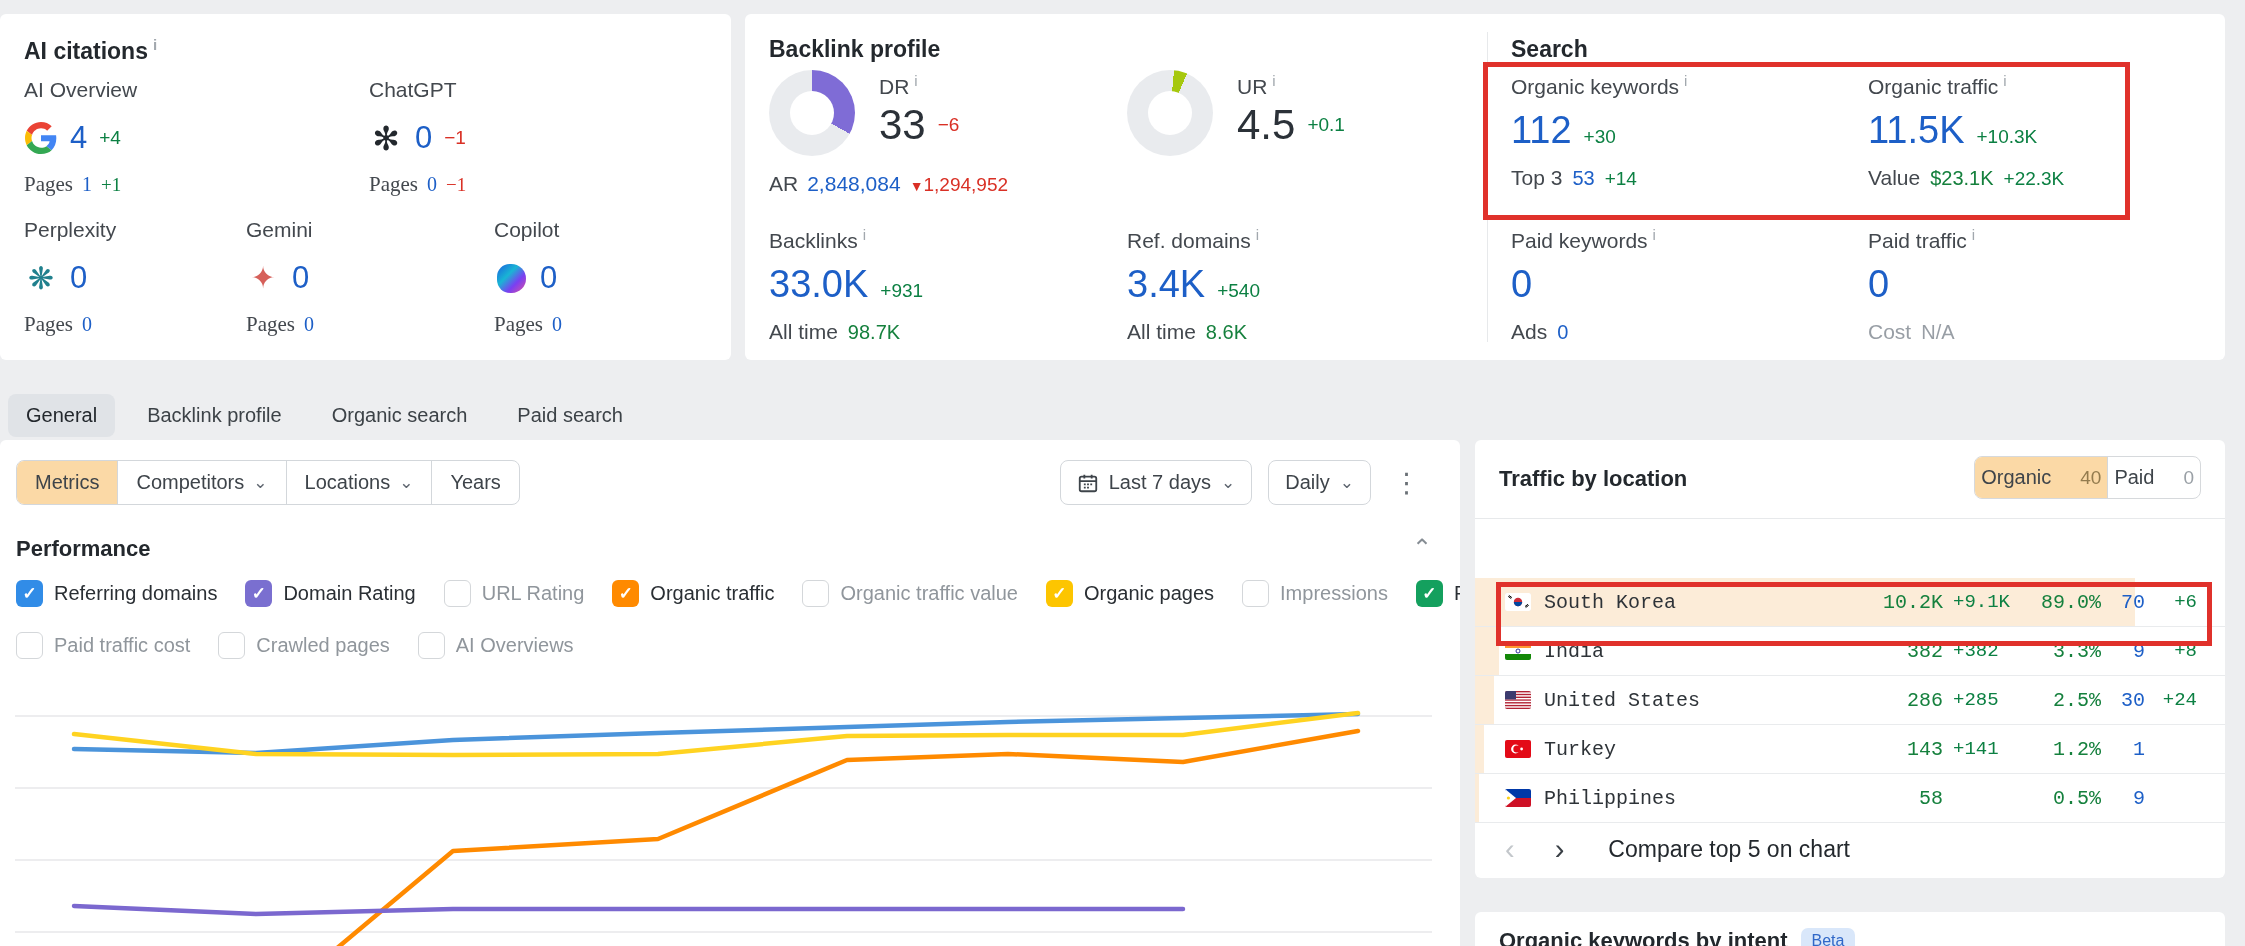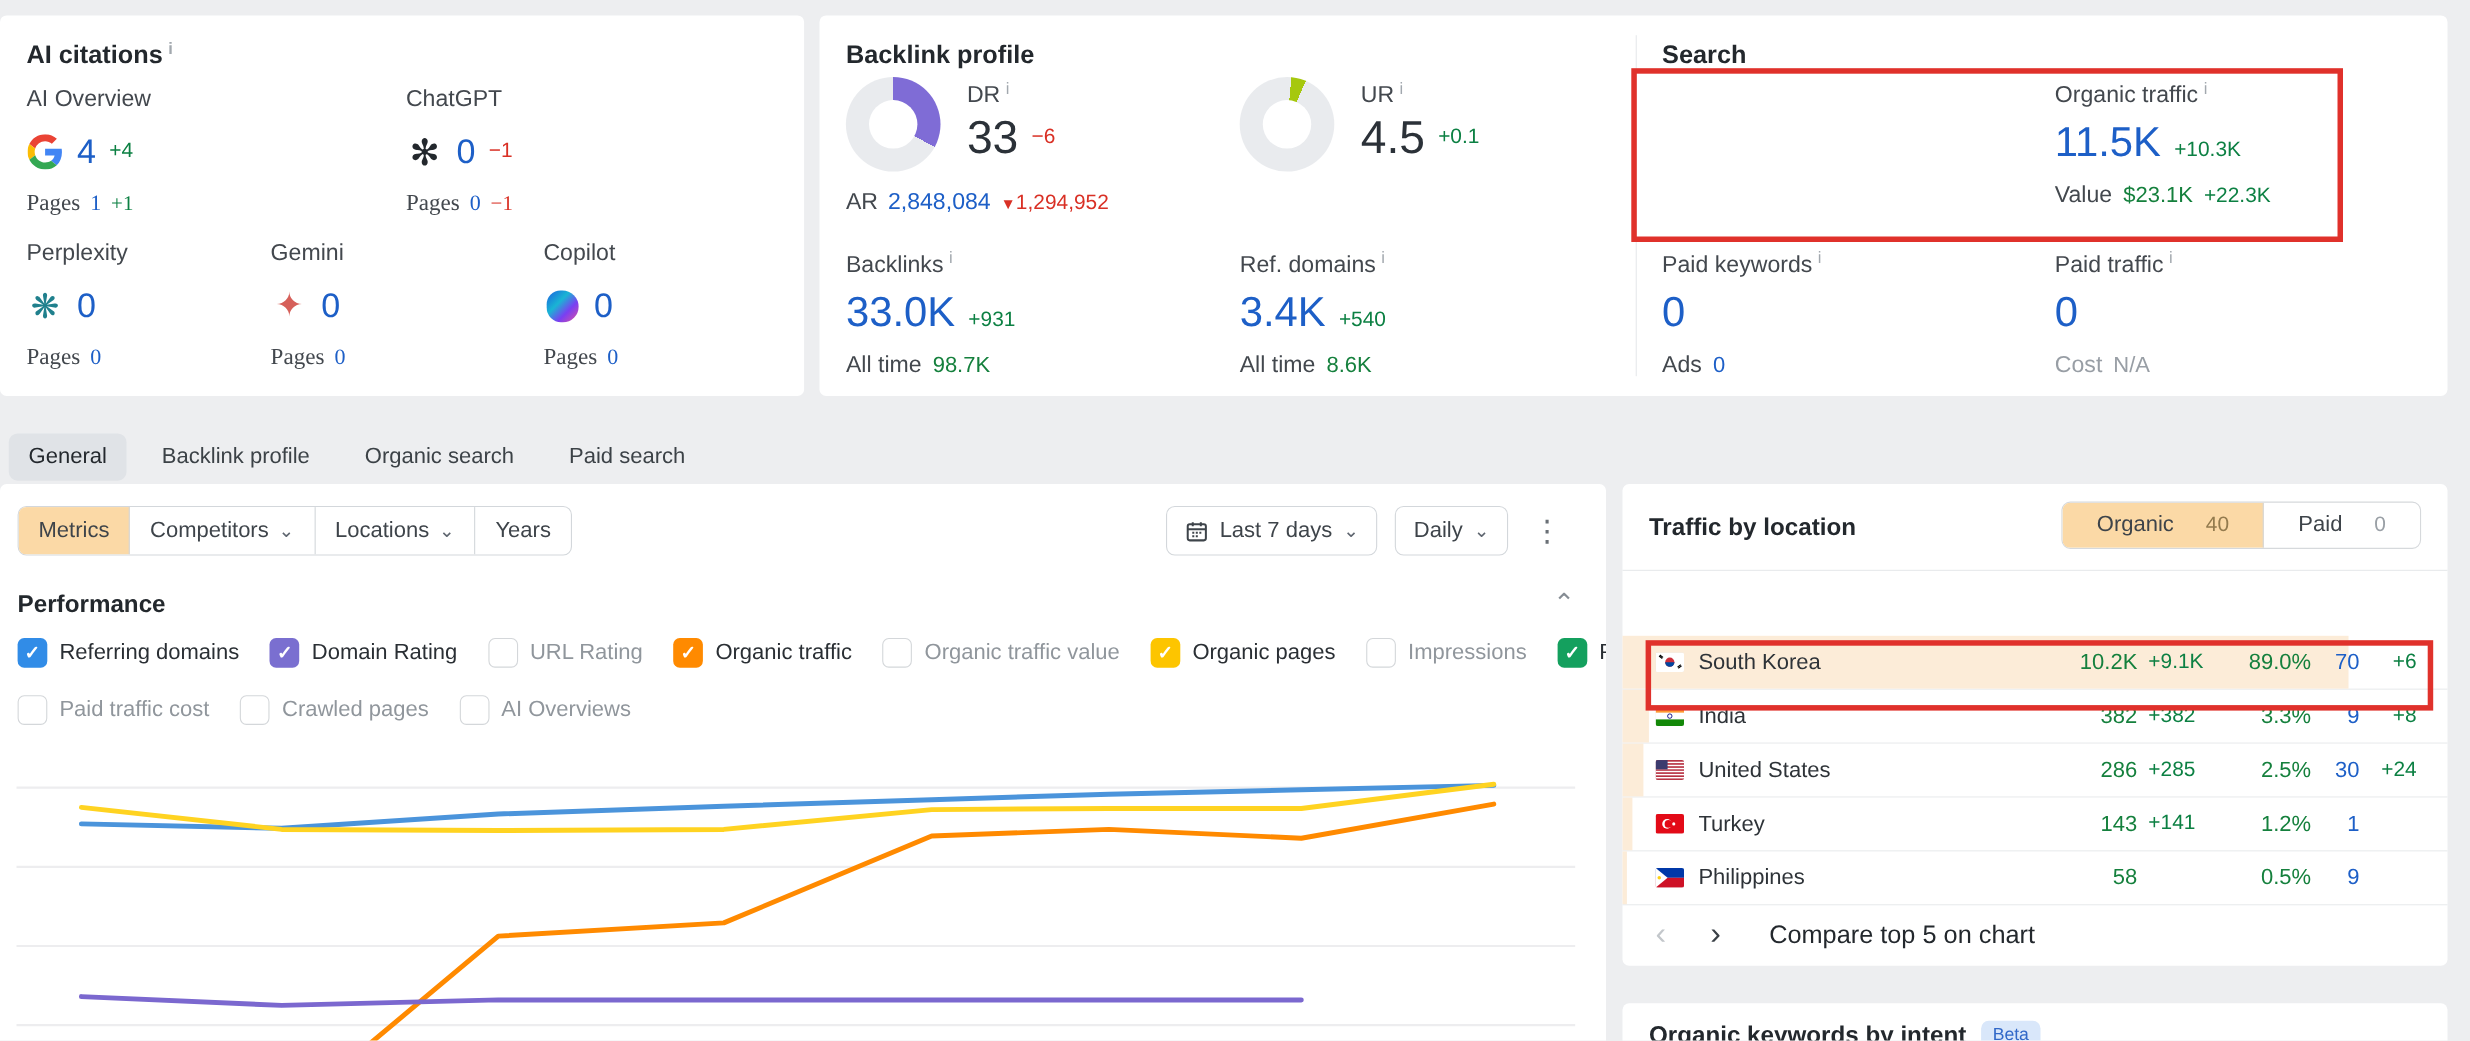--- a/index.html
+++ b/index.html
@@ -76,29 +76,29 @@
   .mcheck .box { width:27px; height:27px; border-radius:6px; border:1px solid #d4d7da; background:#fff; display:flex; align-items:center; justify-content:center; color:#fff; font-size:17px; font-weight:bold; }
   .mcheck.checked .box { border:none; }
   .mcheck .lbl { font-size:20px; color:#90969c; }
   .mcheck.checked .lbl { color:#2a2f34; }
   .chart { position:absolute; left:0; top:246px; width:1446px; height:280px; }
 
   
   .card-loc { left:1475px; top:440px; width:750px; height:438px; }
   .card-loc .h3 { position:absolute; left:24px; top:26px; font-size:22px; }
   .loc-toggle { position:absolute; right:24px; top:16px; display:inline-flex; border:1px solid #d6d9dc; border-radius:8px; overflow:hidden; }
-  .loc-toggle .seg { padding:9px 31px;gap:20px; }
+  .loc-toggle .seg { padding:9px 6px;gap:20px; }
   .loc-toggle .cnt { font-size:19px; color:#9aa0a6; margin-left:9px; }
   .loc-toggle .seg.active .cnt { color:#937b4e; }
   .loc-divider { position:absolute; left:0; right:0; top:78px; height:1px; background:#e7e9eb; }
   .loc-head, .loc-row { display:grid; grid-template-columns:1fr 95px 66px 92px 44px 52px; align-items:center; padding:0 28px 0 30px; }
   .loc-head { position:absolute; left:0; right:0; top:92px; height:44px; font-size:20px; font-weight:bold; color:#2b3036; }
   .loc-head .r { text-align:right; }
   .loc-rows { position:absolute; left:0; right:0; top:138px; }
-  .loc-row { position:relative; height:49px; border-bottom:1px solid #e9ebed; font-size:20px; cursor:pointer; }
+  .loc-row { position:relative; height:49px; border-bottom:1px solid #e9ebed; font-size:20px; cursor:pointer;font-family:Liberation Mono, monospace; }
   .loc-row .cell { position:relative; z-index:1; }
   .sharebar { position:absolute; left:0; top:0; bottom:0; background:#fcecd8; z-index:0; }
   .loc-name { display:flex; align-items:center; gap:13px; color:#2e3338; }
   .flag { width:26px; height:18px; border-radius:2px; overflow:hidden; box-shadow:0 0 0 1px rgba(0,0,0,.08) inset; flex:none; }
   .flag svg { display:block; width:26px; height:18px; }
   .r { text-align:right; }
   .tdelta { padding-left:10px; color:#0c8043; font-size:19px; }
   .kwdelta { text-align:right; color:#0c8043; font-size:19px; }
   .loc-pager { position:absolute; left:30px; top:395px; display:flex; align-items:center; gap:44px; }
   .pg { font-size:29px; line-height:1; cursor:pointer; }
@@ -245,20 +245,32 @@
       </div>
       <div class="m-sub">
           <span class="m-label">All time</span>
           <span class="dark">8.6K</span>
         </div>
     </div>
 
     <div class="vdivider"></div>
     <div class="h3 search-title">Search</div>
 
+    <div class="metric" style="left:766px;top:58px;">
+      <div class="m-label"><span>Organic keywords</span><span class="info-i">i</span></div>
+      <div class="m-value-row">
+        <span class="m-value blue">112</span>
+        <span class="delta up">+30</span>
+      </div>
+      <div class="m-sub">
+          <span class="m-label">Top 3</span>
+          <span class="blue">53</span>
+          <span class="delta up">+14</span>
+        </div>
+    </div>
 
     <div class="metric" style="left:1123px;top:58px;">
       <div class="m-label"><span>Organic traffic</span><span class="info-i">i</span></div>
       <div class="m-value-row">
         <span class="m-value blue">11.5K</span>
         <span class="delta up">+10.3K</span>
       </div>
       <div class="m-sub">
           <span class="m-label">Value</span>
           <span class="dark">$23.1K</span>

